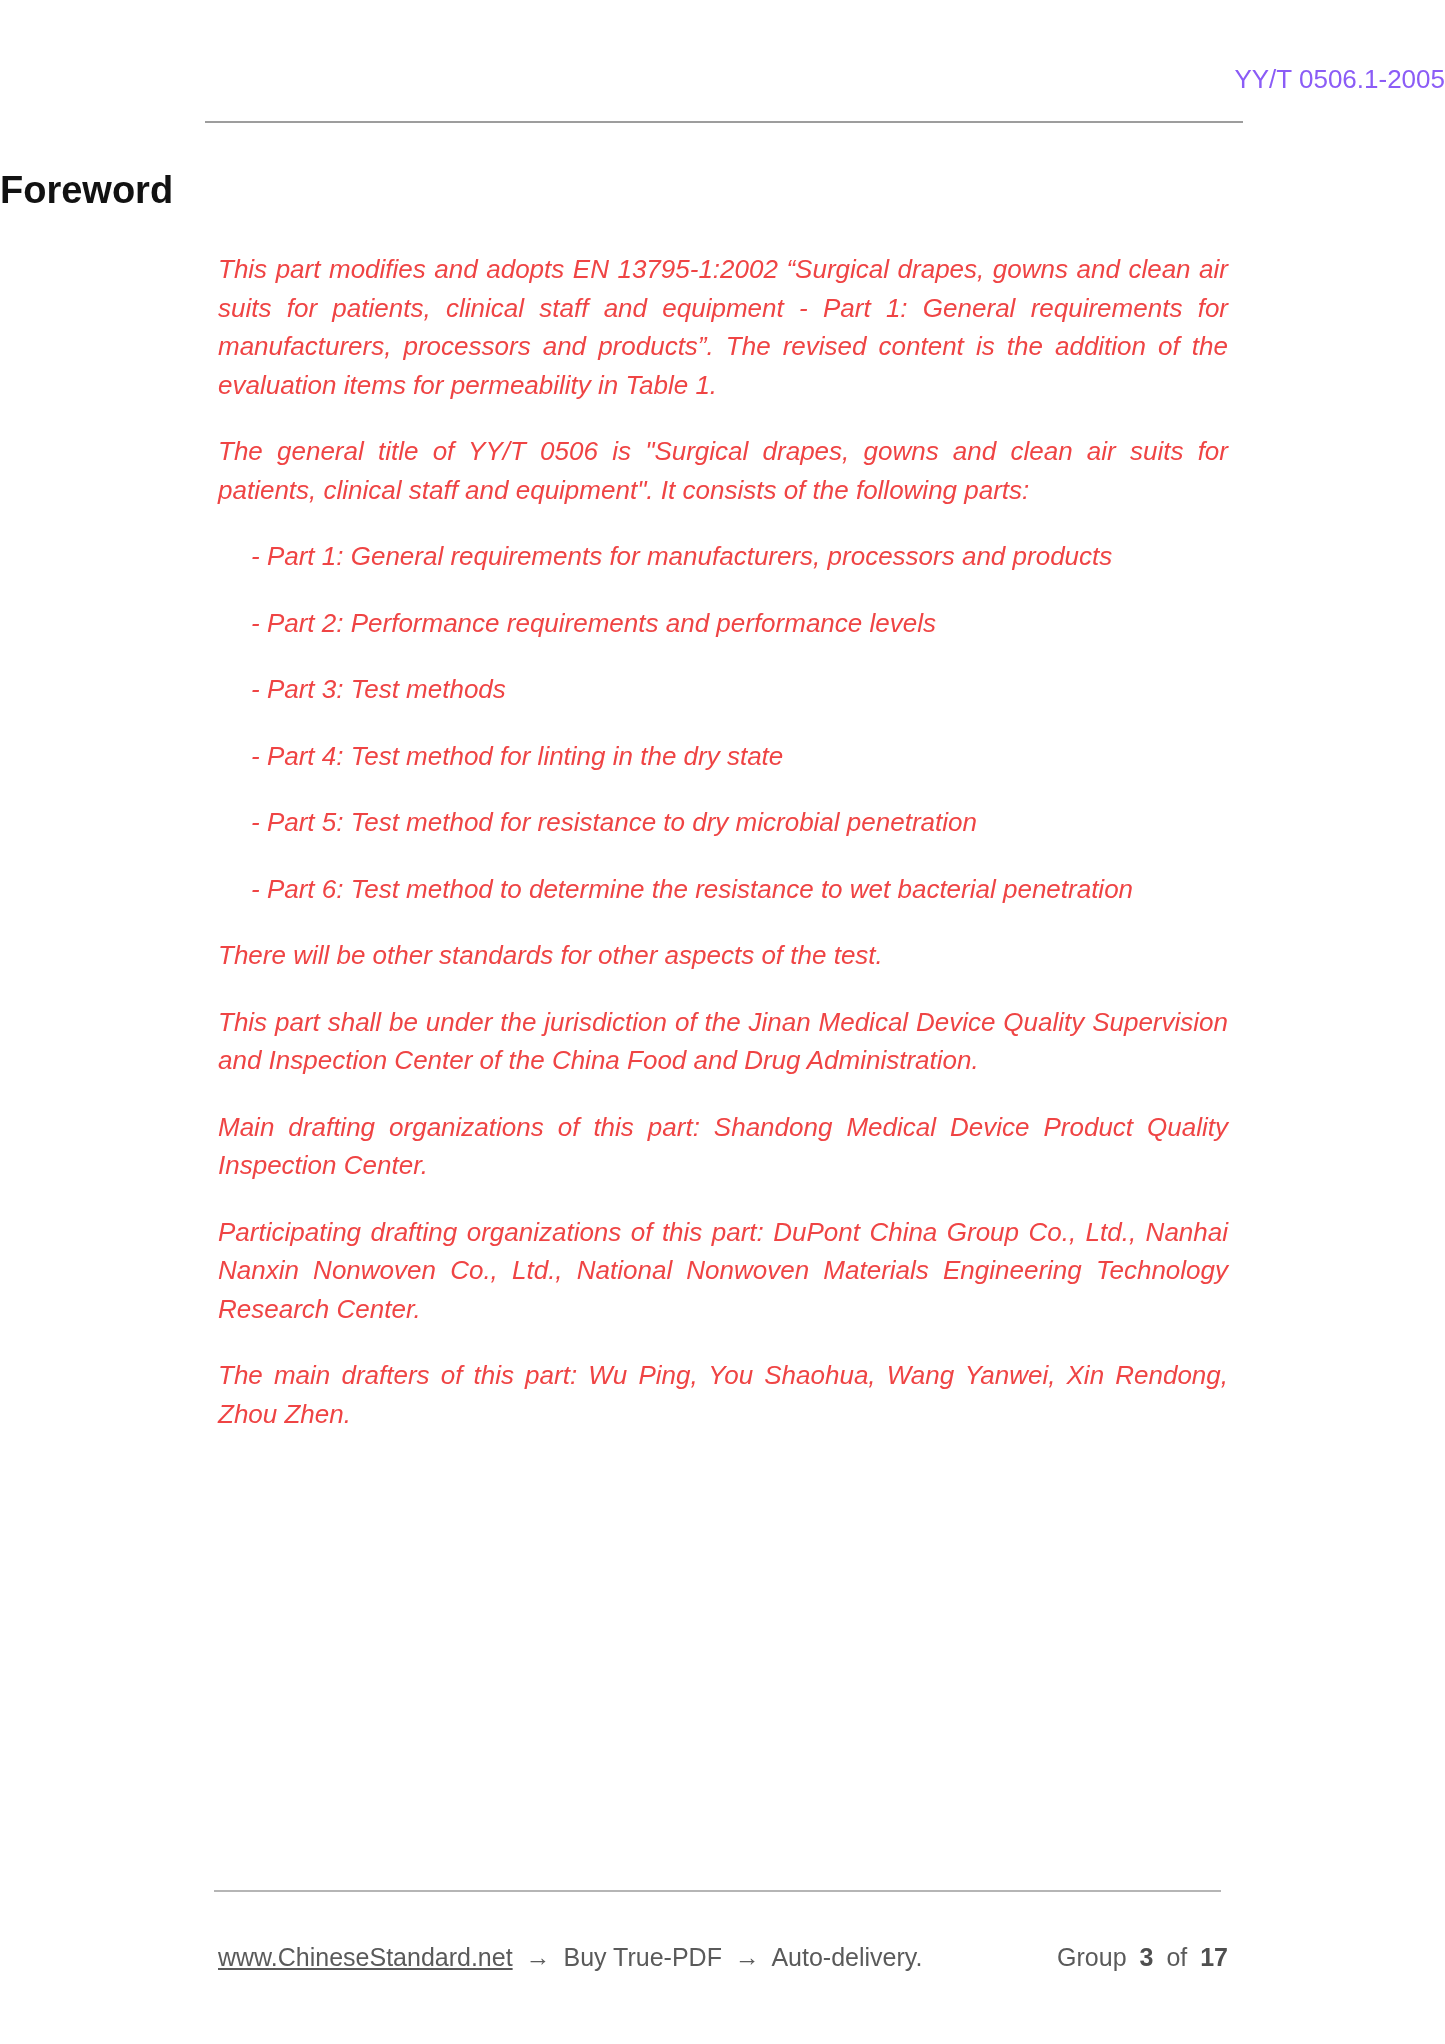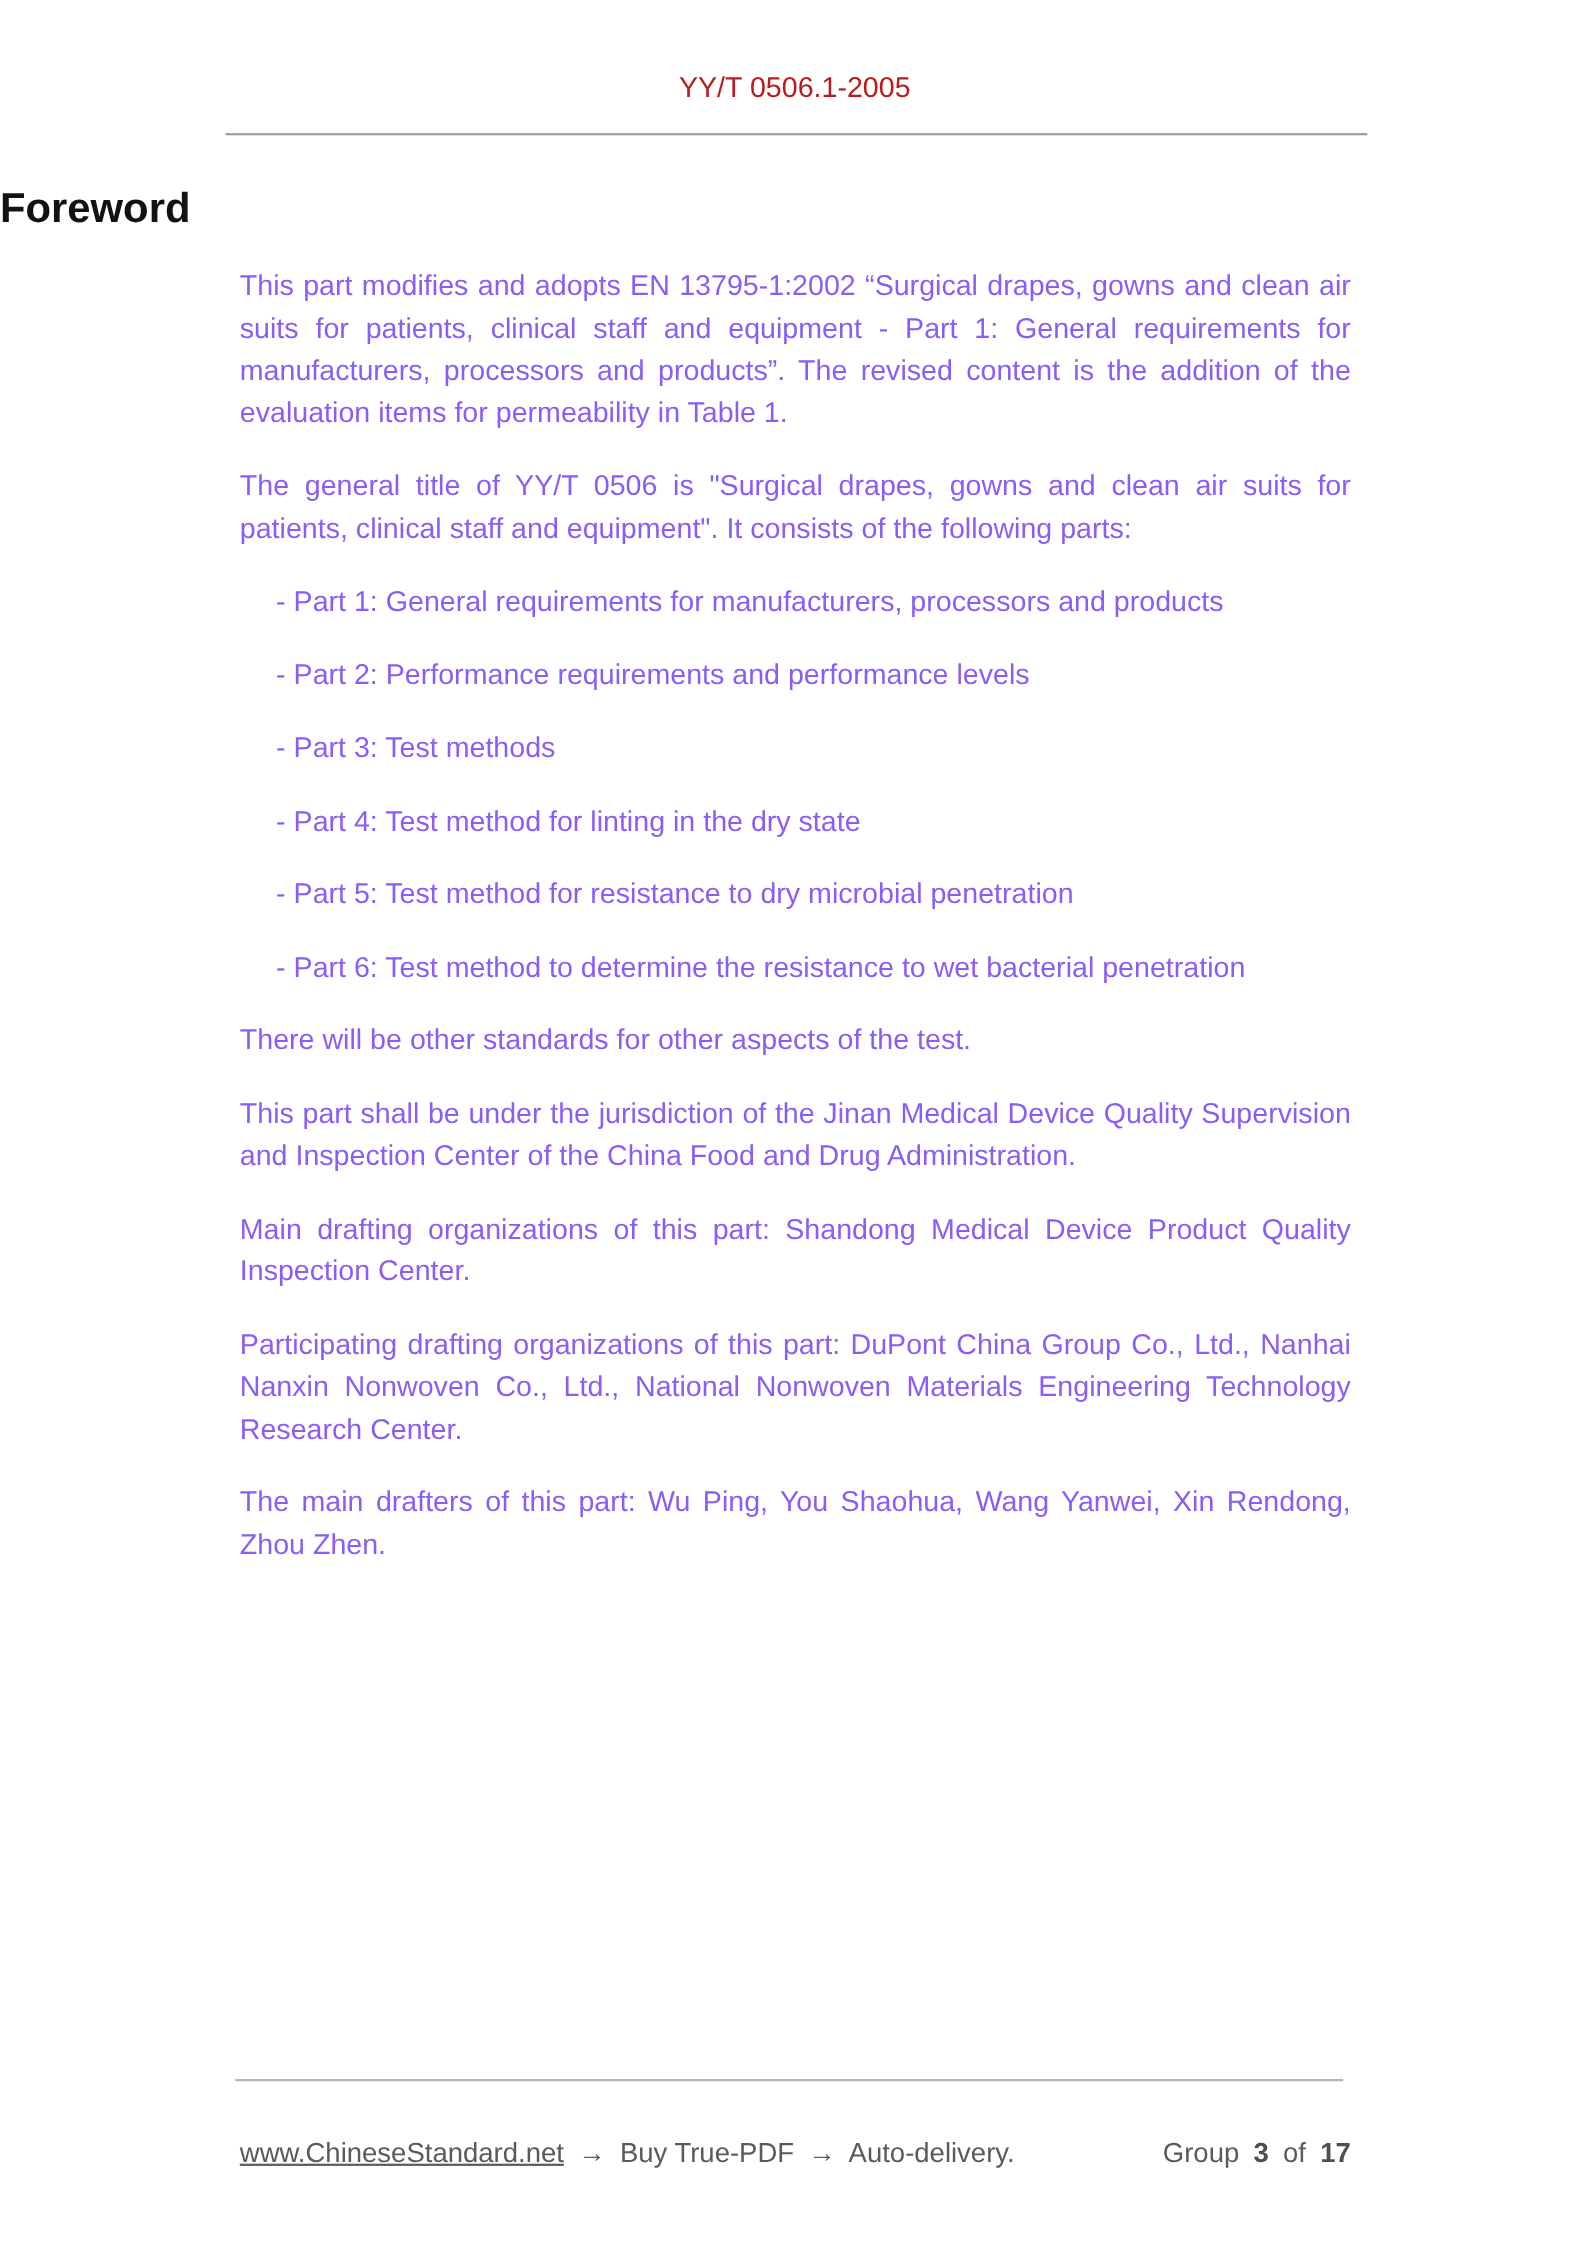--- a/index.html
+++ b/index.html
@@ -13,24 +13,24 @@
     height: 2044px;
     background: #ffffff;
     font-family: "Liberation Sans", "DejaVu Sans", sans-serif;
     overflow: hidden;
   }
   .header-title {
     position: absolute;
     top: 64px;
     left: 0;
     width: 100%;
-    text-align: center;
+    text-align: right;
     font-size: 26px;
     line-height: 30px;
-    color: #b91c1c;
+    color: #8b5cf6;
   }
   .header-rule {
     position: absolute;
     top: 121px;
     left: 205px;
     width: 1038px;
     height: 2px;
     background: #9d9d9d;
   }
   .doc-title {
@@ -38,26 +38,27 @@
     top: 168px;
     left: 0;
     width: 100%;
     font-size: 38px;
     line-height: 44px;
     font-weight: bold;
     color: #121212;
   }
   .content {
     position: absolute;
-    top: 240px;
+    top: 250px;
     left: 218px;
     width: 1010px;
     font-size: 26px;
     line-height: 38.5px;
-    color: #8b5cf6;
+    color: #ef4444;
+    font-style: italic;
   }
   .content p {
     margin: 0 0 28px 0;
     text-align: justify;
   }
   .content .part-item {
     margin: 0 0 28px 0;
     padding-left: 33px;
     text-align: left;
   }

